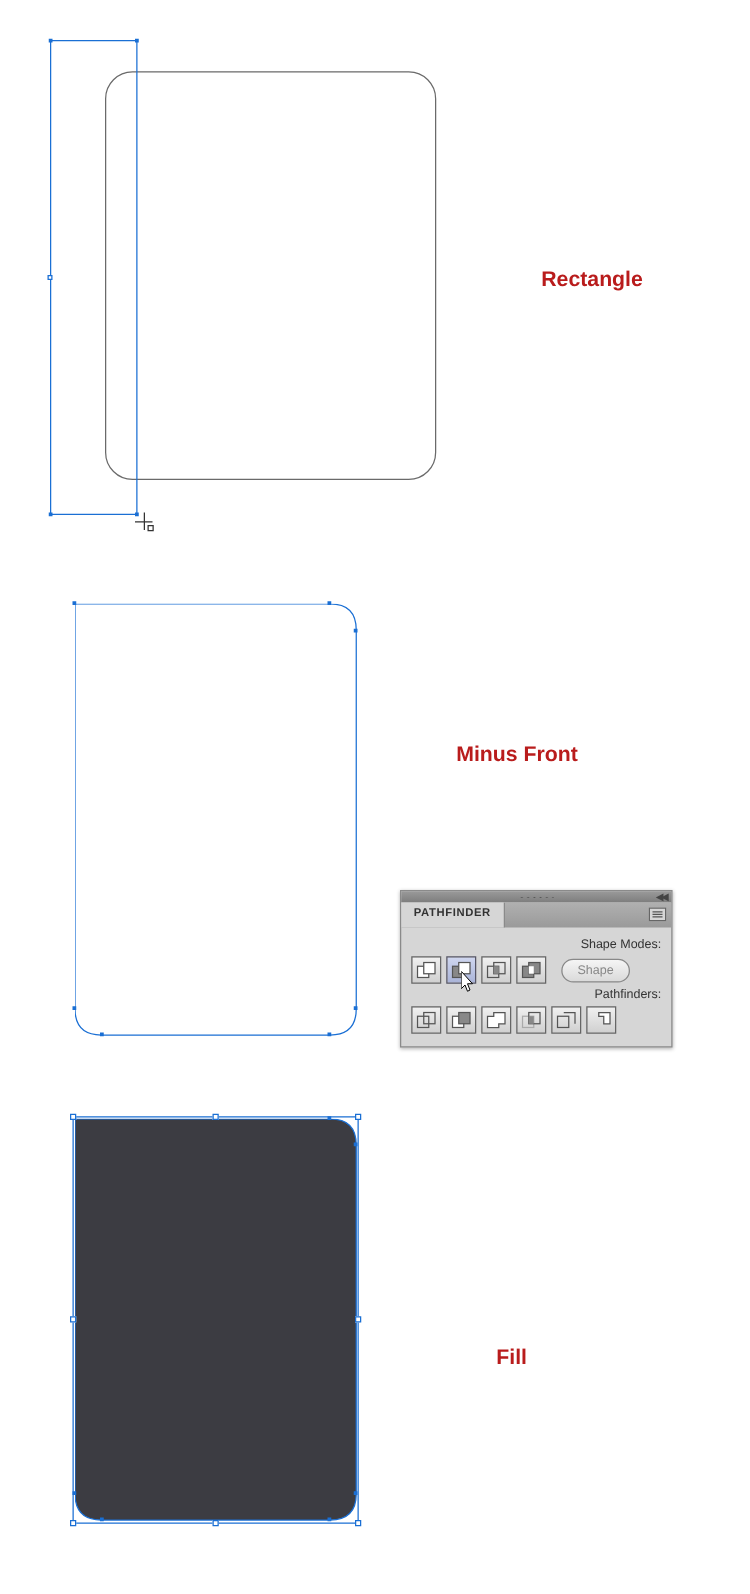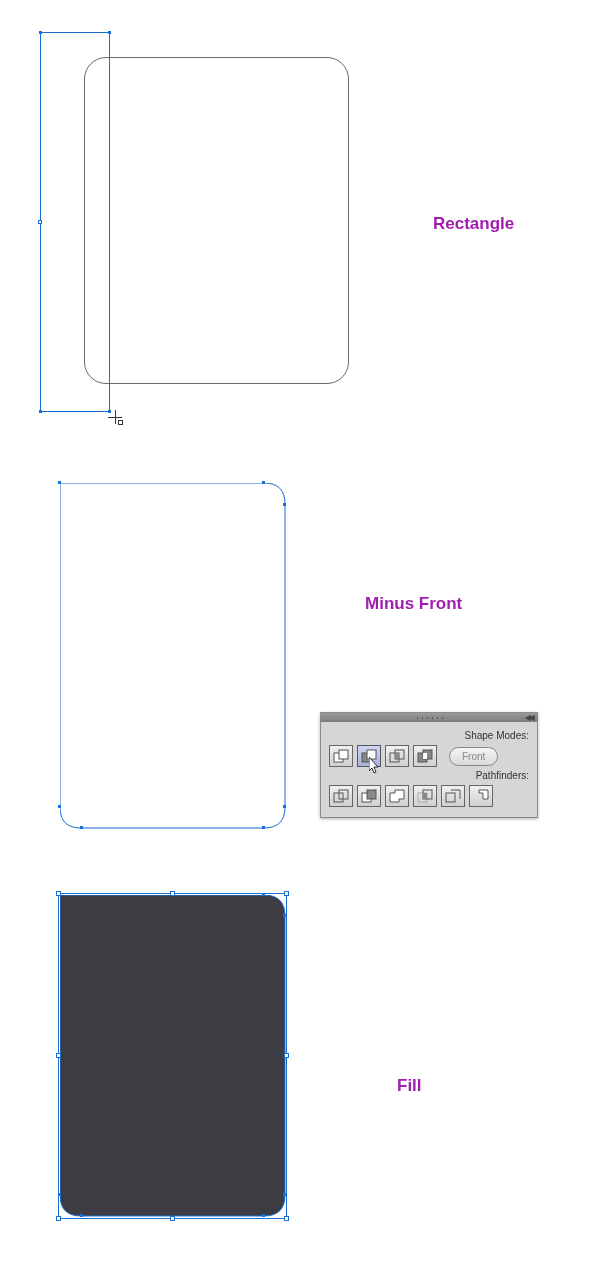--- a/index.html
+++ b/index.html
@@ -10,21 +10,21 @@
     height: 1275px;
     background: #ffffff;
     font-family: Arial, Helvetica, sans-serif;
     position: relative;
     overflow: hidden;
   }
   .step-label {
     position: absolute;
     font-size: 17px;
     font-weight: bold;
-    color: #a21caf;
+    color: #b91c1c;
     font-family: "Segoe UI", Arial, sans-serif;
   }
   
   .step1-area { position: absolute; left: 40px; top: 32px; }
   .rounded-rect {
     position: absolute;
     left: 44px; top: 25px;
     width: 265px; height: 327px;
     border: 1px solid #6a6a6a;
     border-radius: 22px;
@@ -198,20 +198,28 @@
     <div class="blue-anchor" style="left:20px;top:343px;"></div>
     <div class="blue-anchor" style="left:-2px;top:322px;"></div>
   </div>
 </div>
 
 <div class="pathfinder-panel">
   <div class="panel-grip">
     <div class="dots"></div>
     <div class="arrows">◀◀</div>
   </div>
+  <div class="panel-tabbar">
+    <div class="panel-tab">PATHFINDER</div>
+    <div class="panel-menu">
+        <div></div>
+        <div></div>
+        <div></div>
+      </div>
+  </div>
   <div class="panel-body">
     <div class="panel-section-label">Shape Modes:</div>
     <div class="btn-row">
       <div class="mode-btn">
         <svg width="16" height="14">
             <rect x="1" y="4" width="9" height="9" fill="#fff" stroke="#555"></rect>
             <rect x="6" y="1" width="9" height="9" fill="#fff" stroke="#555"></rect>
           </svg>
       </div>
       <div class="mode-btn active" style="position:relative;">
@@ -230,21 +238,21 @@
             <rect x="6" y="4" width="4" height="6" fill="#888"></rect>
           </svg>
       </div>
       <div class="mode-btn">
         <svg width="16" height="14">
             <rect x="1" y="4" width="9" height="9" fill="#888" stroke="#555"></rect>
             <rect x="6" y="1" width="9" height="9" fill="#888" stroke="#555"></rect>
             <rect x="6" y="4" width="4" height="6" fill="#fff"></rect>
           </svg>
       </div>
-      <div class="expand-btn">Front</div>
+      <div class="expand-btn">Shape</div>
     </div>
     <div class="panel-section-label">Pathfinders:</div>
     <div class="btn-row pf-row">
       <div class="mode-btn">
         <svg width="16" height="14">
             <rect x="1" y="4" width="9" height="9" fill="none" stroke="#555"></rect>
             <rect x="6" y="1" width="9" height="9" fill="none" stroke="#555"></rect>
           </svg>
       </div>
       <div class="mode-btn">

